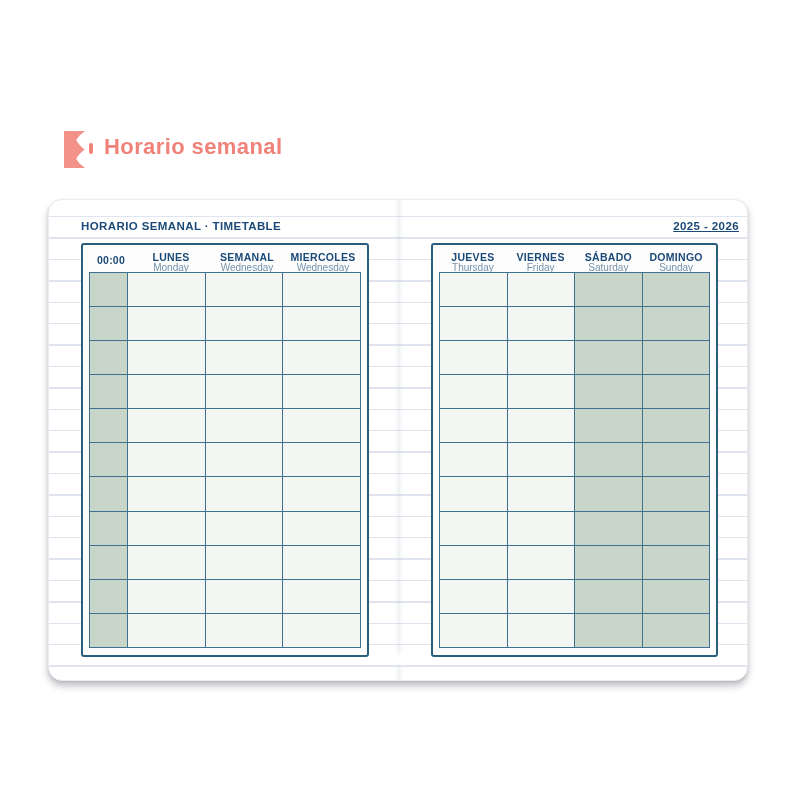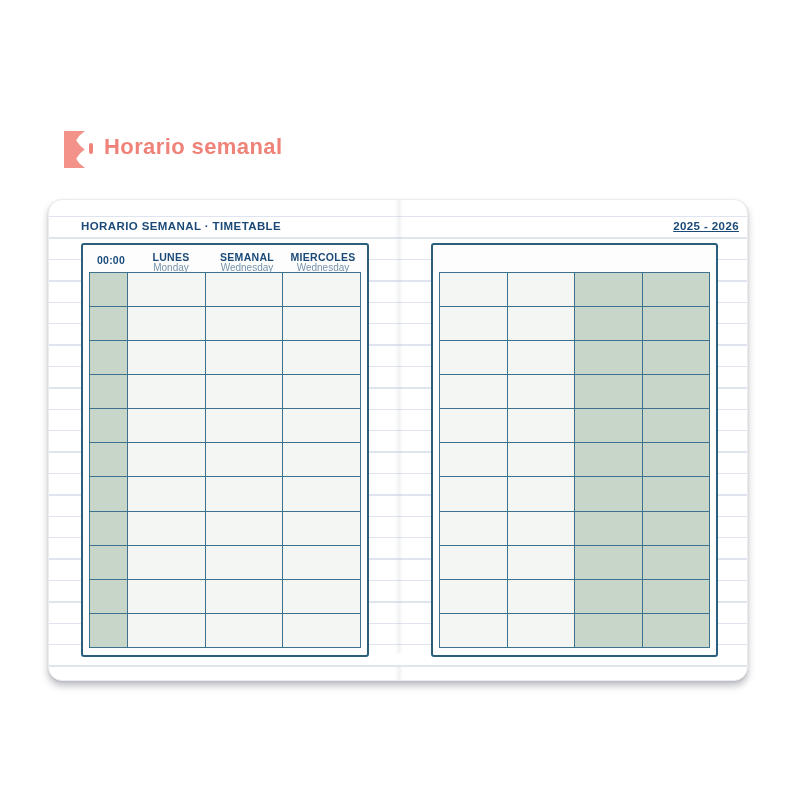--- a/index.html
+++ b/index.html
@@ -194,20 +194,38 @@
               <td></td>
               <td></td>
               <td></td>
             </tr>
           </tbody>
       </table>
     </div>
   </div>
 
   <div class="tt right">
+    <div class="tt-head">
+      <div class="hcol">
+        <span class="hname">JUEVES</span>
+        <span class="hsub">Thursday</span>
+      </div>
+      <div class="hcol">
+        <span class="hname">VIERNES</span>
+        <span class="hsub">Friday</span>
+      </div>
+      <div class="hcol">
+        <span class="hname">SÁBADO</span>
+        <span class="hsub">Saturday</span>
+      </div>
+      <div class="hcol">
+        <span class="hname">DOMINGO</span>
+        <span class="hsub">Sunday</span>
+      </div>
+    </div>
     <div class="tt-body">
       <table class="grid">
         <tbody id="grid-right">
             <tr>
               <td></td>
               <td></td>
               <td class="green"></td>
               <td class="green"></td>
             </tr>
             <tr>

